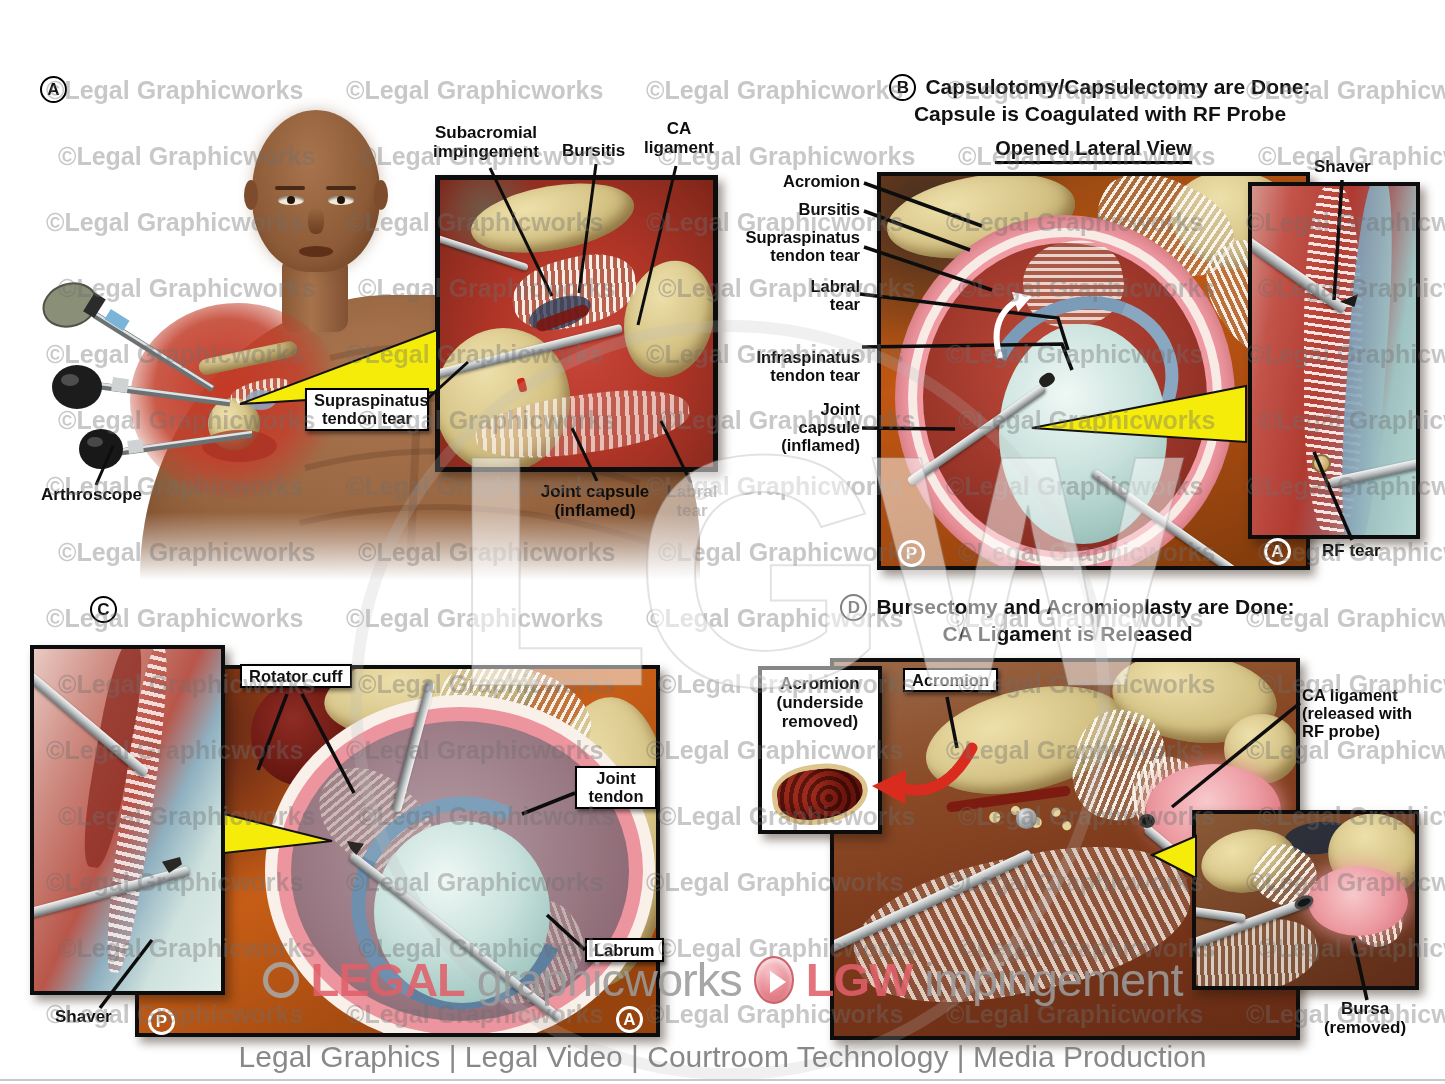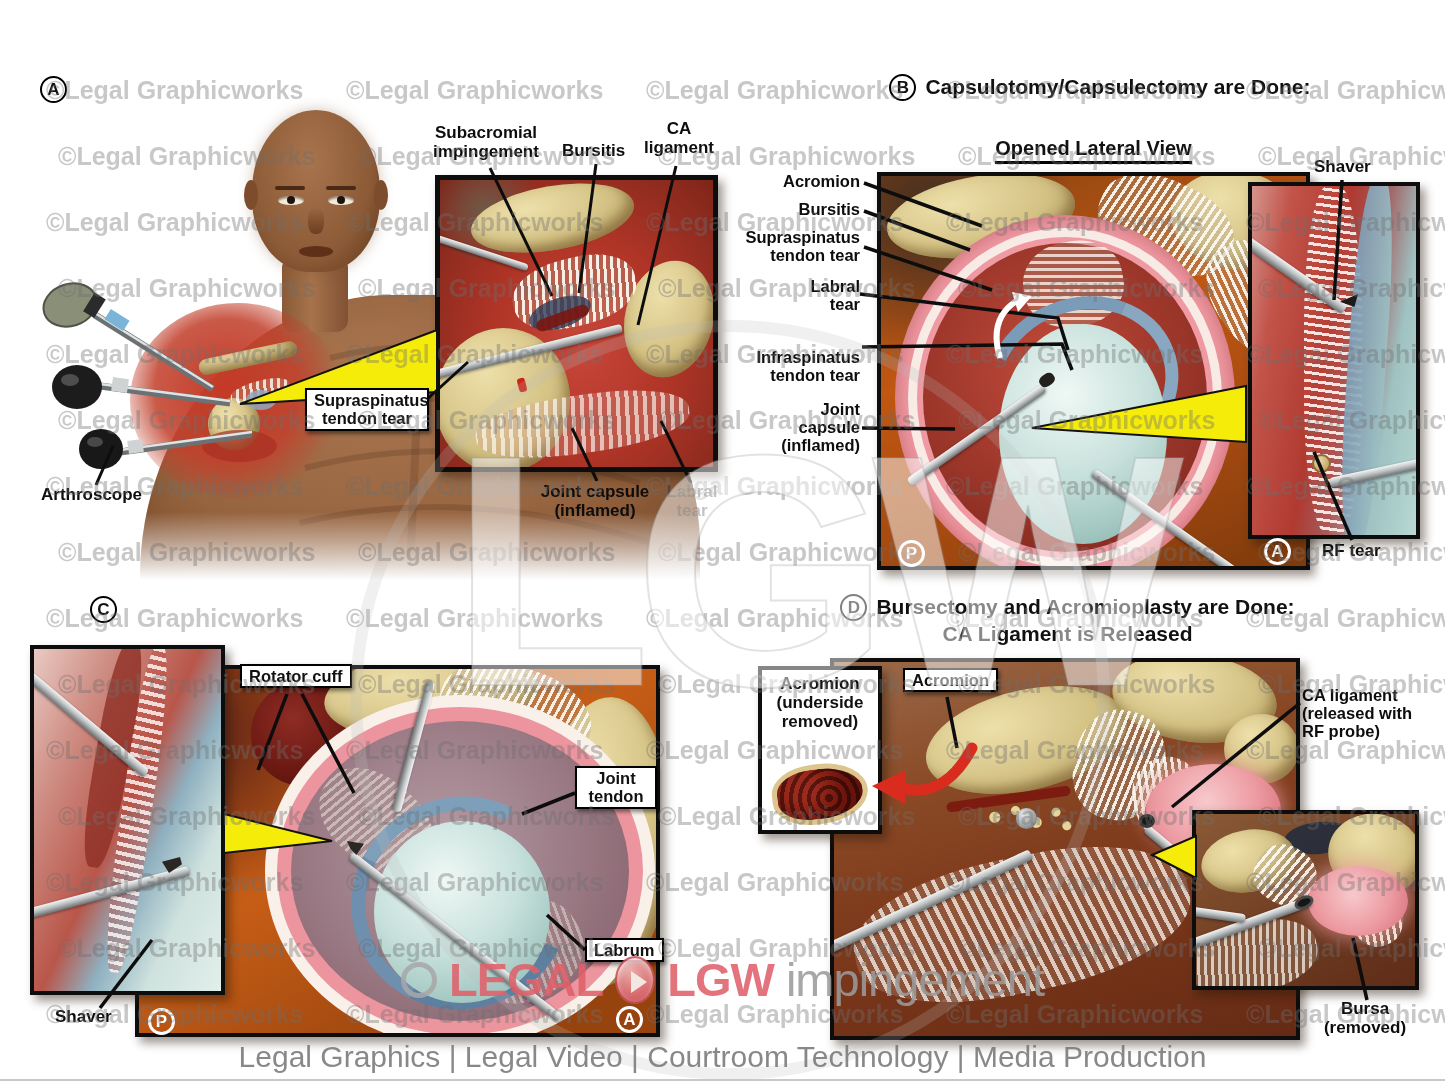--- a/index.html
+++ b/index.html
@@ -86,20 +86,21 @@
     <div class="row left">
       <span class="circ">A</span>
     </div>
   </div>
 
   <div class="phead" style="left:850px;top:74px;width:500px;">
     <div class="row">
       <span class="circ">B</span>
       <span>Capsulotomy/Capsulectomy are Done:</span>
     </div>
+    <div class="c2">Capsule is Coagulated with RF Probe</div>
   </div>
   <div class="subtt" style="left:877px;top:137px;width:433px;">
     <span>Opened Lateral View</span>
   </div>
 
   <div class="phead" style="left:90px;top:596px;width:700px;">
     <div class="row left">
       <span class="circ">C</span>
     </div>
   </div>
@@ -490,20 +491,21 @@
       <span class="wm" style="left: 1246px; top: 1000px;">©Legal Graphicworks</span>
     </div>
   <div id="wm-center">
     <div class="ring"></div>
     <div class="lgw">LGW</div>
   </div>
 
   <div id="brandrow">
     <span class="b-ring"></span>
     <span class="b-name">LEGAL</span>
+    <span class="b-suf">graphicworks</span>
     <span class="b-play"></span>
     <span class="b-name">LGW</span>
     <span class="b-suf">impingement</span>
   </div>
   <div id="tagline">Legal Graphics | Legal Video | Courtroom Technology | Media Production</div>
   <div id="bottomline"></div>
 
 </div>
 
 </body></html>

